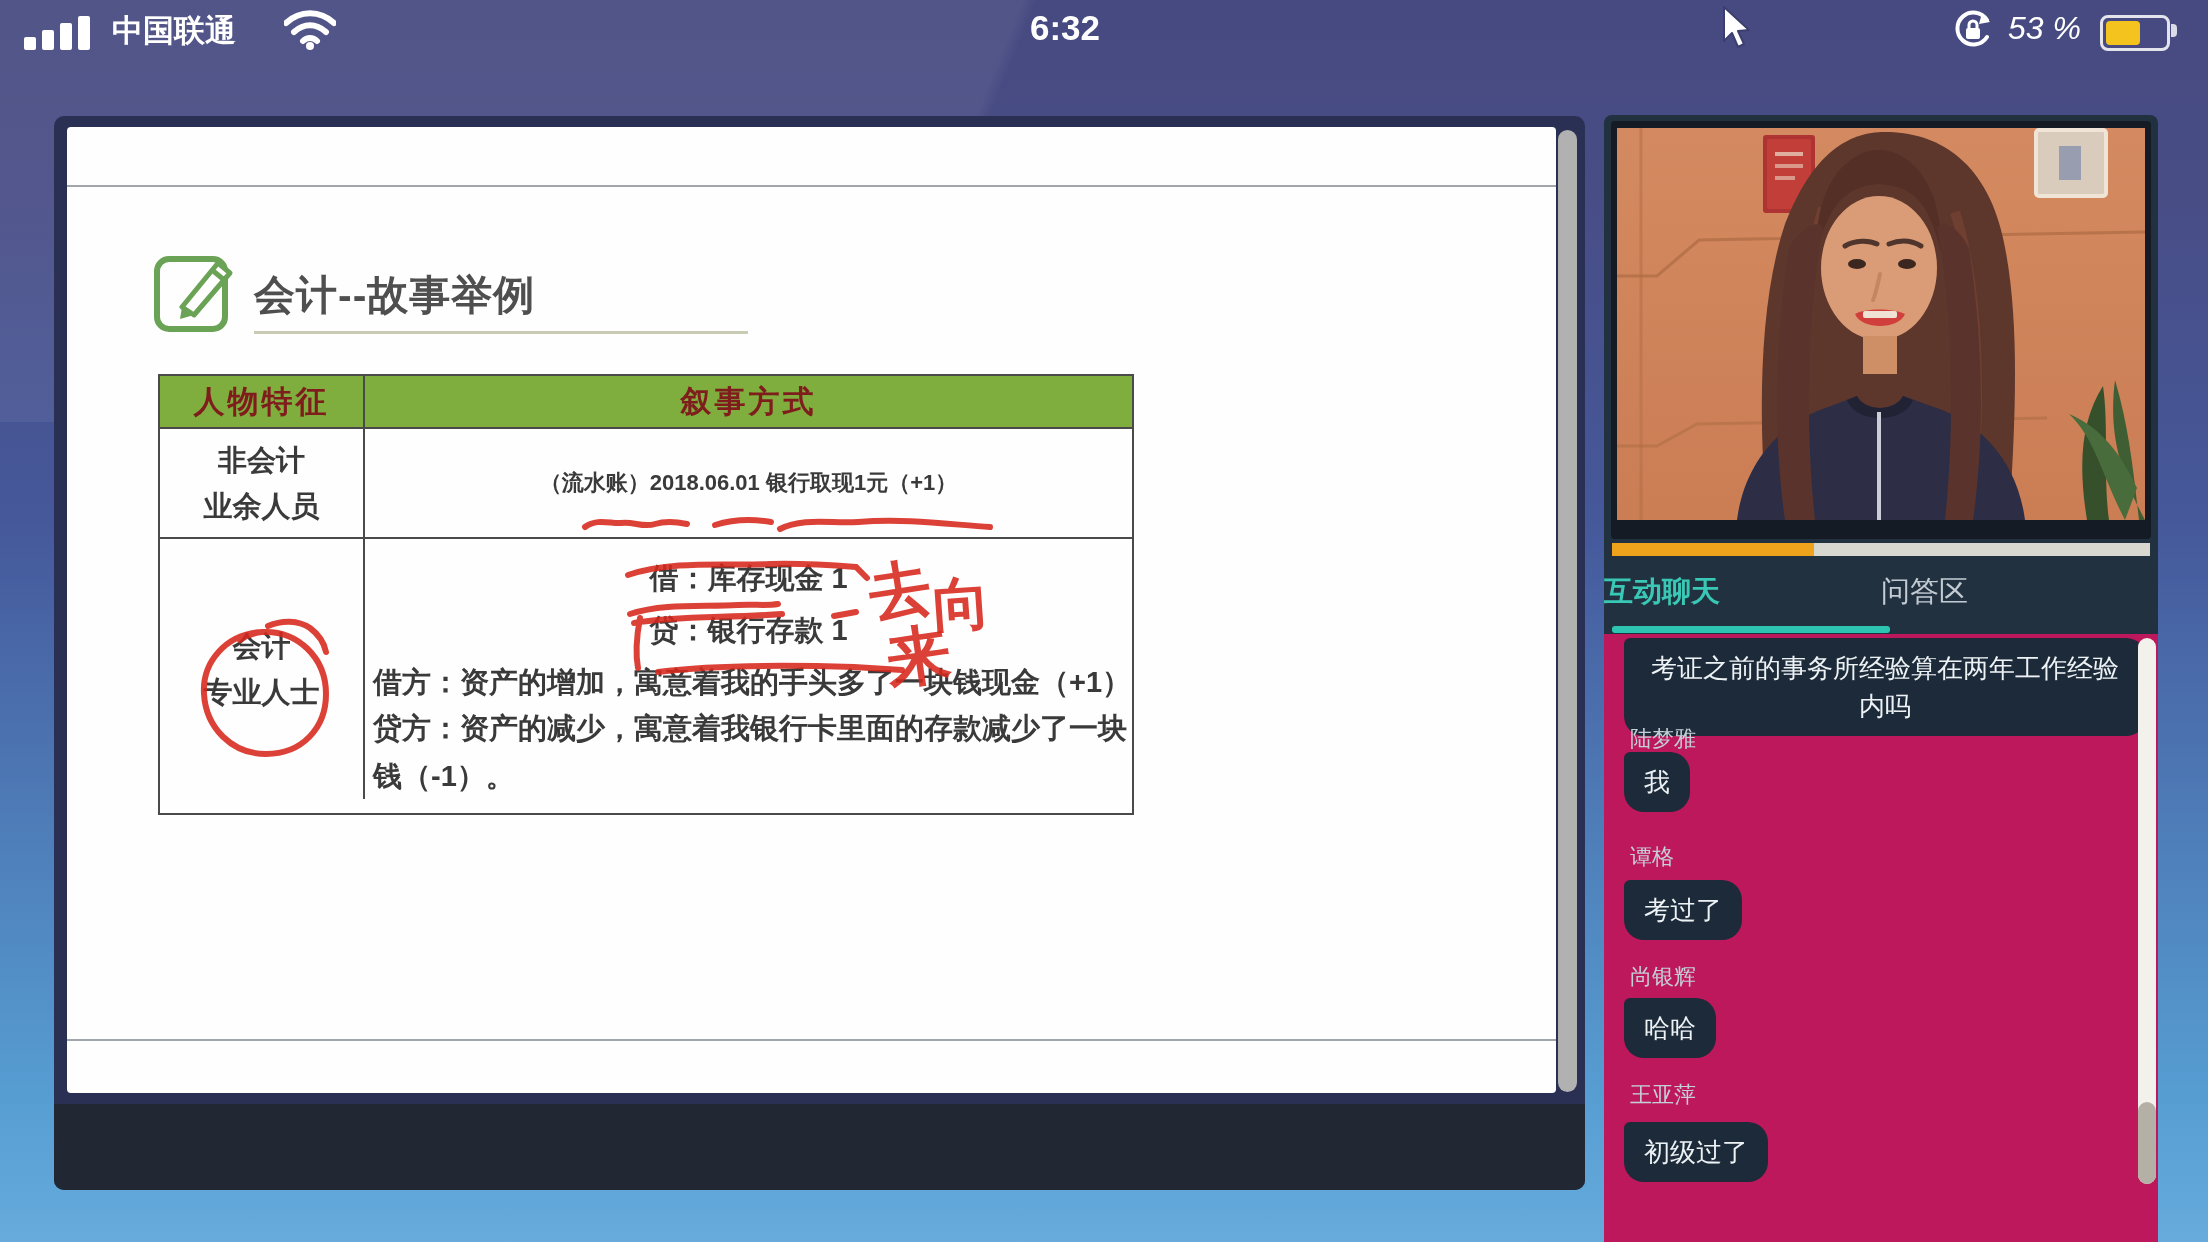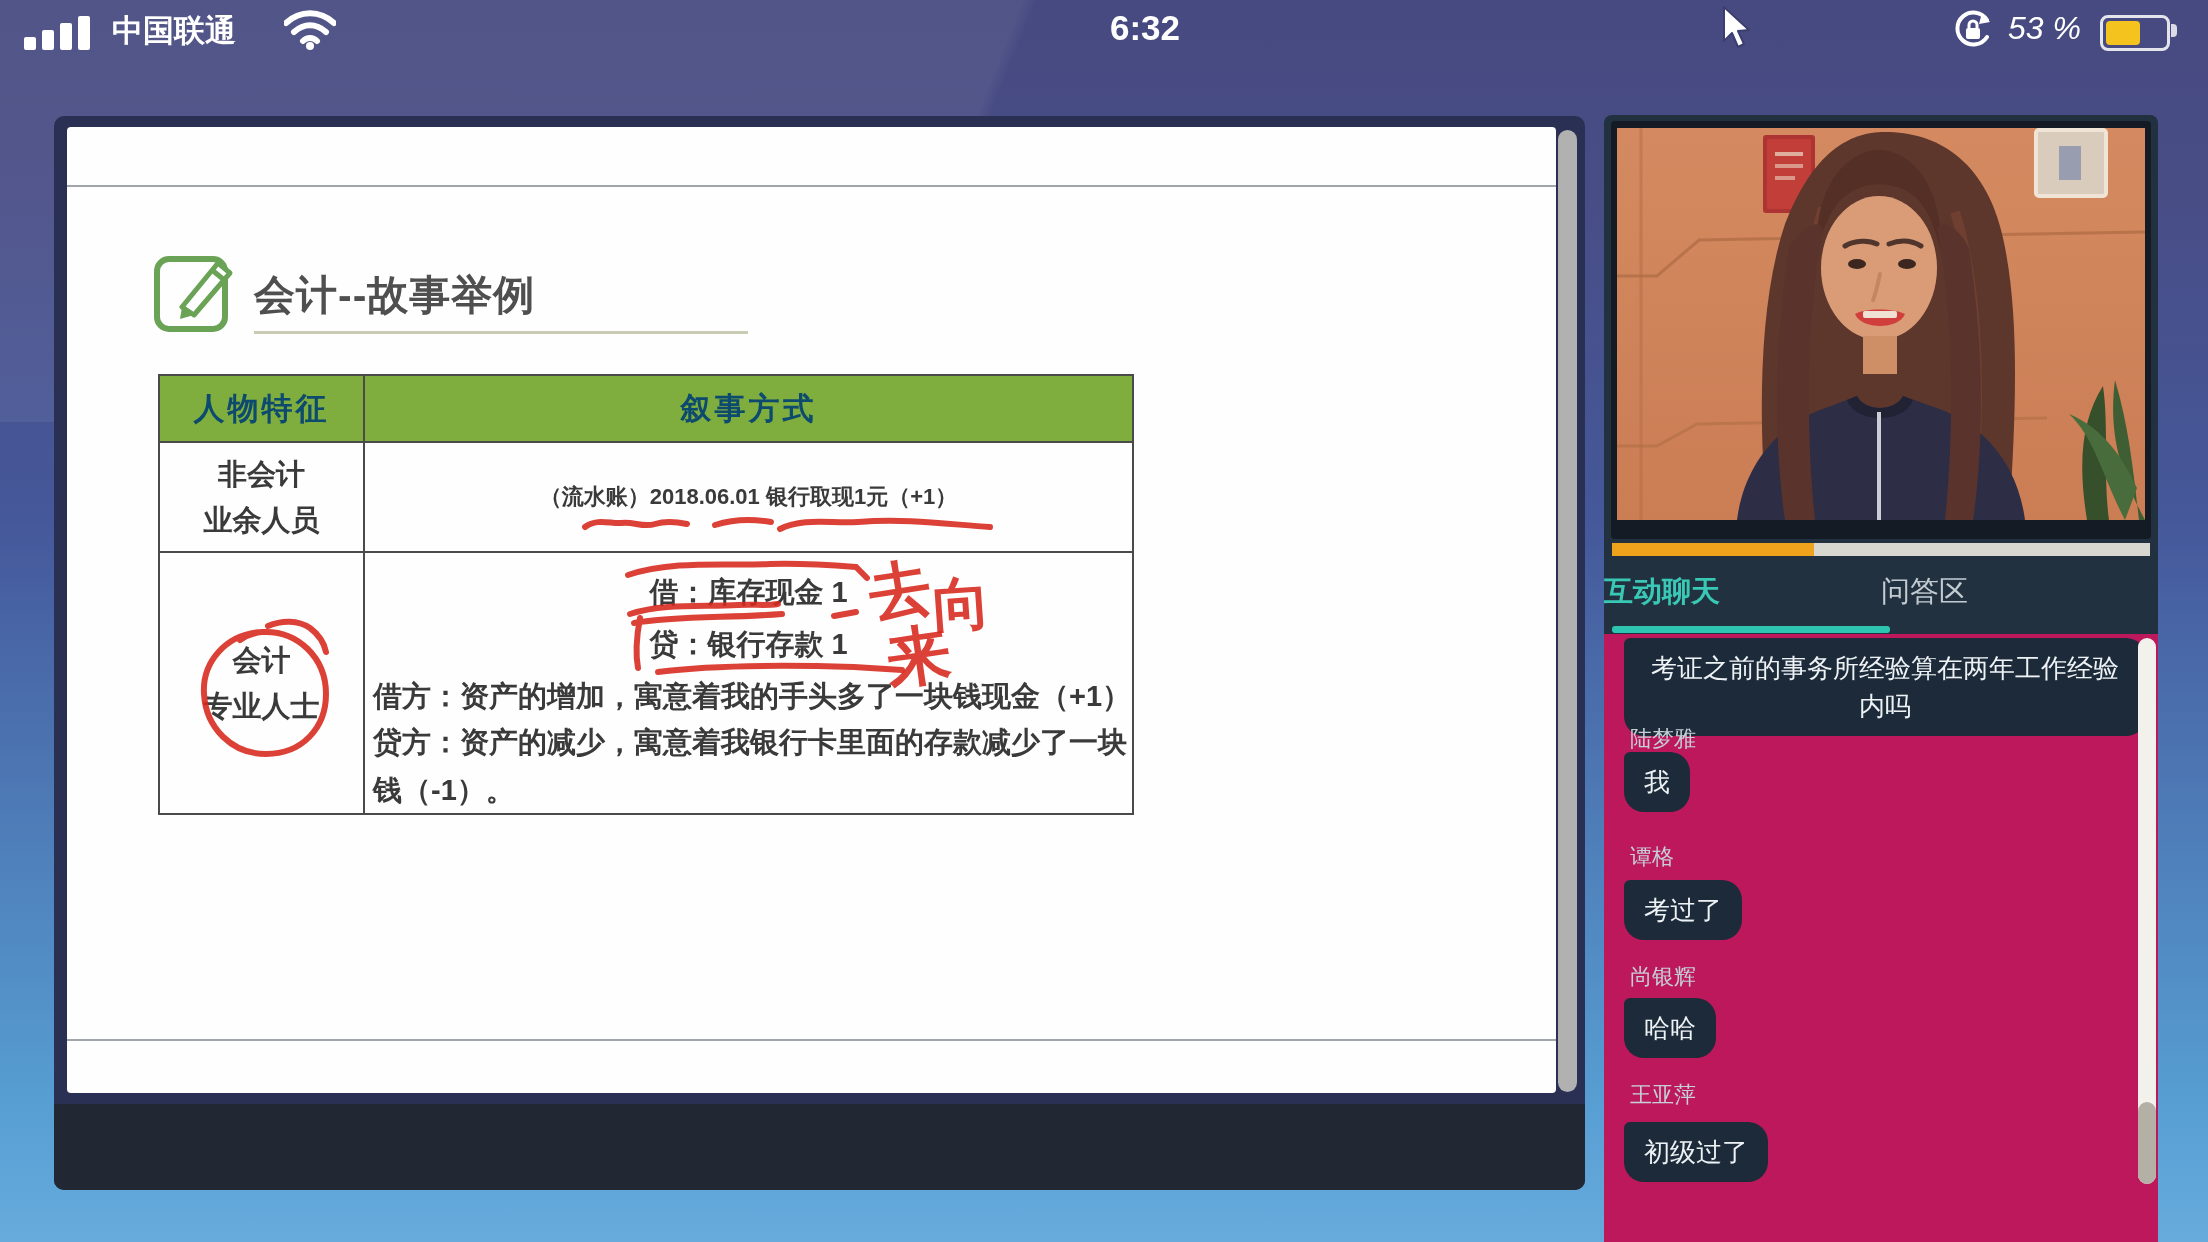--- a/index.html
+++ b/index.html
@@ -6,38 +6,38 @@
   .screen{position:relative;width:2208px;height:1242px;overflow:hidden;
     font-family:"Liberation Sans",sans-serif;
     background:linear-gradient(180deg,#474a80 0%,#484d86 16%,#45589a 42%,#569dd2 88%,#67abdc 100%);}
   .abs{position:absolute;}
   
   .bg-band{position:absolute;left:0;top:0;width:100%;height:34%;pointer-events:none;
     background:linear-gradient(112deg,rgba(255,255,255,.06) 0%,rgba(255,255,255,.06) 43%,rgba(255,255,255,0) 43.6%);}
   
   .statusbar{position:absolute;left:0;top:0;width:100%;height:60px;color:#fff;}
   .carrier{position:absolute;left:112px;top:10px;font-size:31px;font-weight:600;}
-  .sb-time{position:absolute;left:1030px;top:8px;width:150px;text-align:right;font-size:35px;font-weight:600;}
+  .sb-time{position:absolute;left:1030px;top:8px;width:150px;text-align:left;font-size:35px;font-weight:600;}
   .sb-batt-text{position:absolute;left:2008px;top:10px;font-size:32px;font-weight:400;font-style:italic;}
   .battery{position:absolute;left:2100px;top:15px;width:64px;height:30px;border:3px solid rgba(255,255,255,.85);border-radius:8px;}
   .battery-fill{position:absolute;left:3px;top:3px;bottom:3px;width:53%;background:#f5c31d;border-radius:4px;}
   .battery-tip{position:absolute;left:2171px;top:24px;width:6px;height:13px;background:rgba(255,255,255,.8);border-radius:0 4px 4px 0;}
   
   .panel{position:absolute;left:54px;top:116px;width:1531px;height:1074px;background:#2a3053;border-radius:10px;}
   .panel-white{position:absolute;left:13px;top:11px;width:1489px;height:966px;background:#fefefe;border-radius:4px;}
   .hairline{position:absolute;left:0;right:0;height:2px;background:#a0a6ac;}
   .panel-scrollbar{position:absolute;left:1504px;top:14px;width:19px;height:962px;background:#b2b1b1;border-radius:10px;}
   .panel-bottombar{position:absolute;left:0;right:0;bottom:0;height:86px;background:#212833;border-radius:0 0 10px 10px;}
   
   .slide-icon{position:absolute;left:152px;top:245px;}
   .slide-title{position:absolute;left:254px;top:268px;font-size:41px;font-weight:700;color:#4f4f4f;letter-spacing:1px;}
   .title-underline{position:absolute;left:254px;top:331px;width:494px;height:3px;background:#c9ccb2;}
   .tbl{position:absolute;left:158px;top:374px;width:976px;height:441px;border:2px solid #4a4a4a;box-sizing:border-box;color:#3a3a3a;}
   .tbl-row{display:flex;box-sizing:border-box;}
-  .tbl-hdr{height:65px;background:#7fad3e;color:#0c4a6e;}
+  .tbl-hdr{height:51px;background:#7fad3e;color:#7f1d1d;}
   .tc{box-sizing:border-box;display:flex;align-items:center;justify-content:center;}
   .c1{width:205px;border-right:2px solid #4a4a4a;flex-direction:column;}
   .c2{flex:1;position:relative;}
   .hdr-cell{font-size:31px;font-weight:700;letter-spacing:3px;}
   .r1{height:110px;border-top:2px solid #4a4a4a;}
   .r2{height:262px;border-top:2px solid #4a4a4a;}
   .cell-lines{font-size:29px;font-weight:700;line-height:46px;text-align:center;}
   .narr{font-size:22px;font-weight:700;}
   .entry{position:absolute;left:0;width:100%;text-align:center;font-size:29px;font-weight:700;}
   .expl{position:absolute;left:8px;font-size:29px;font-weight:700;white-space:nowrap;text-align:center;}

